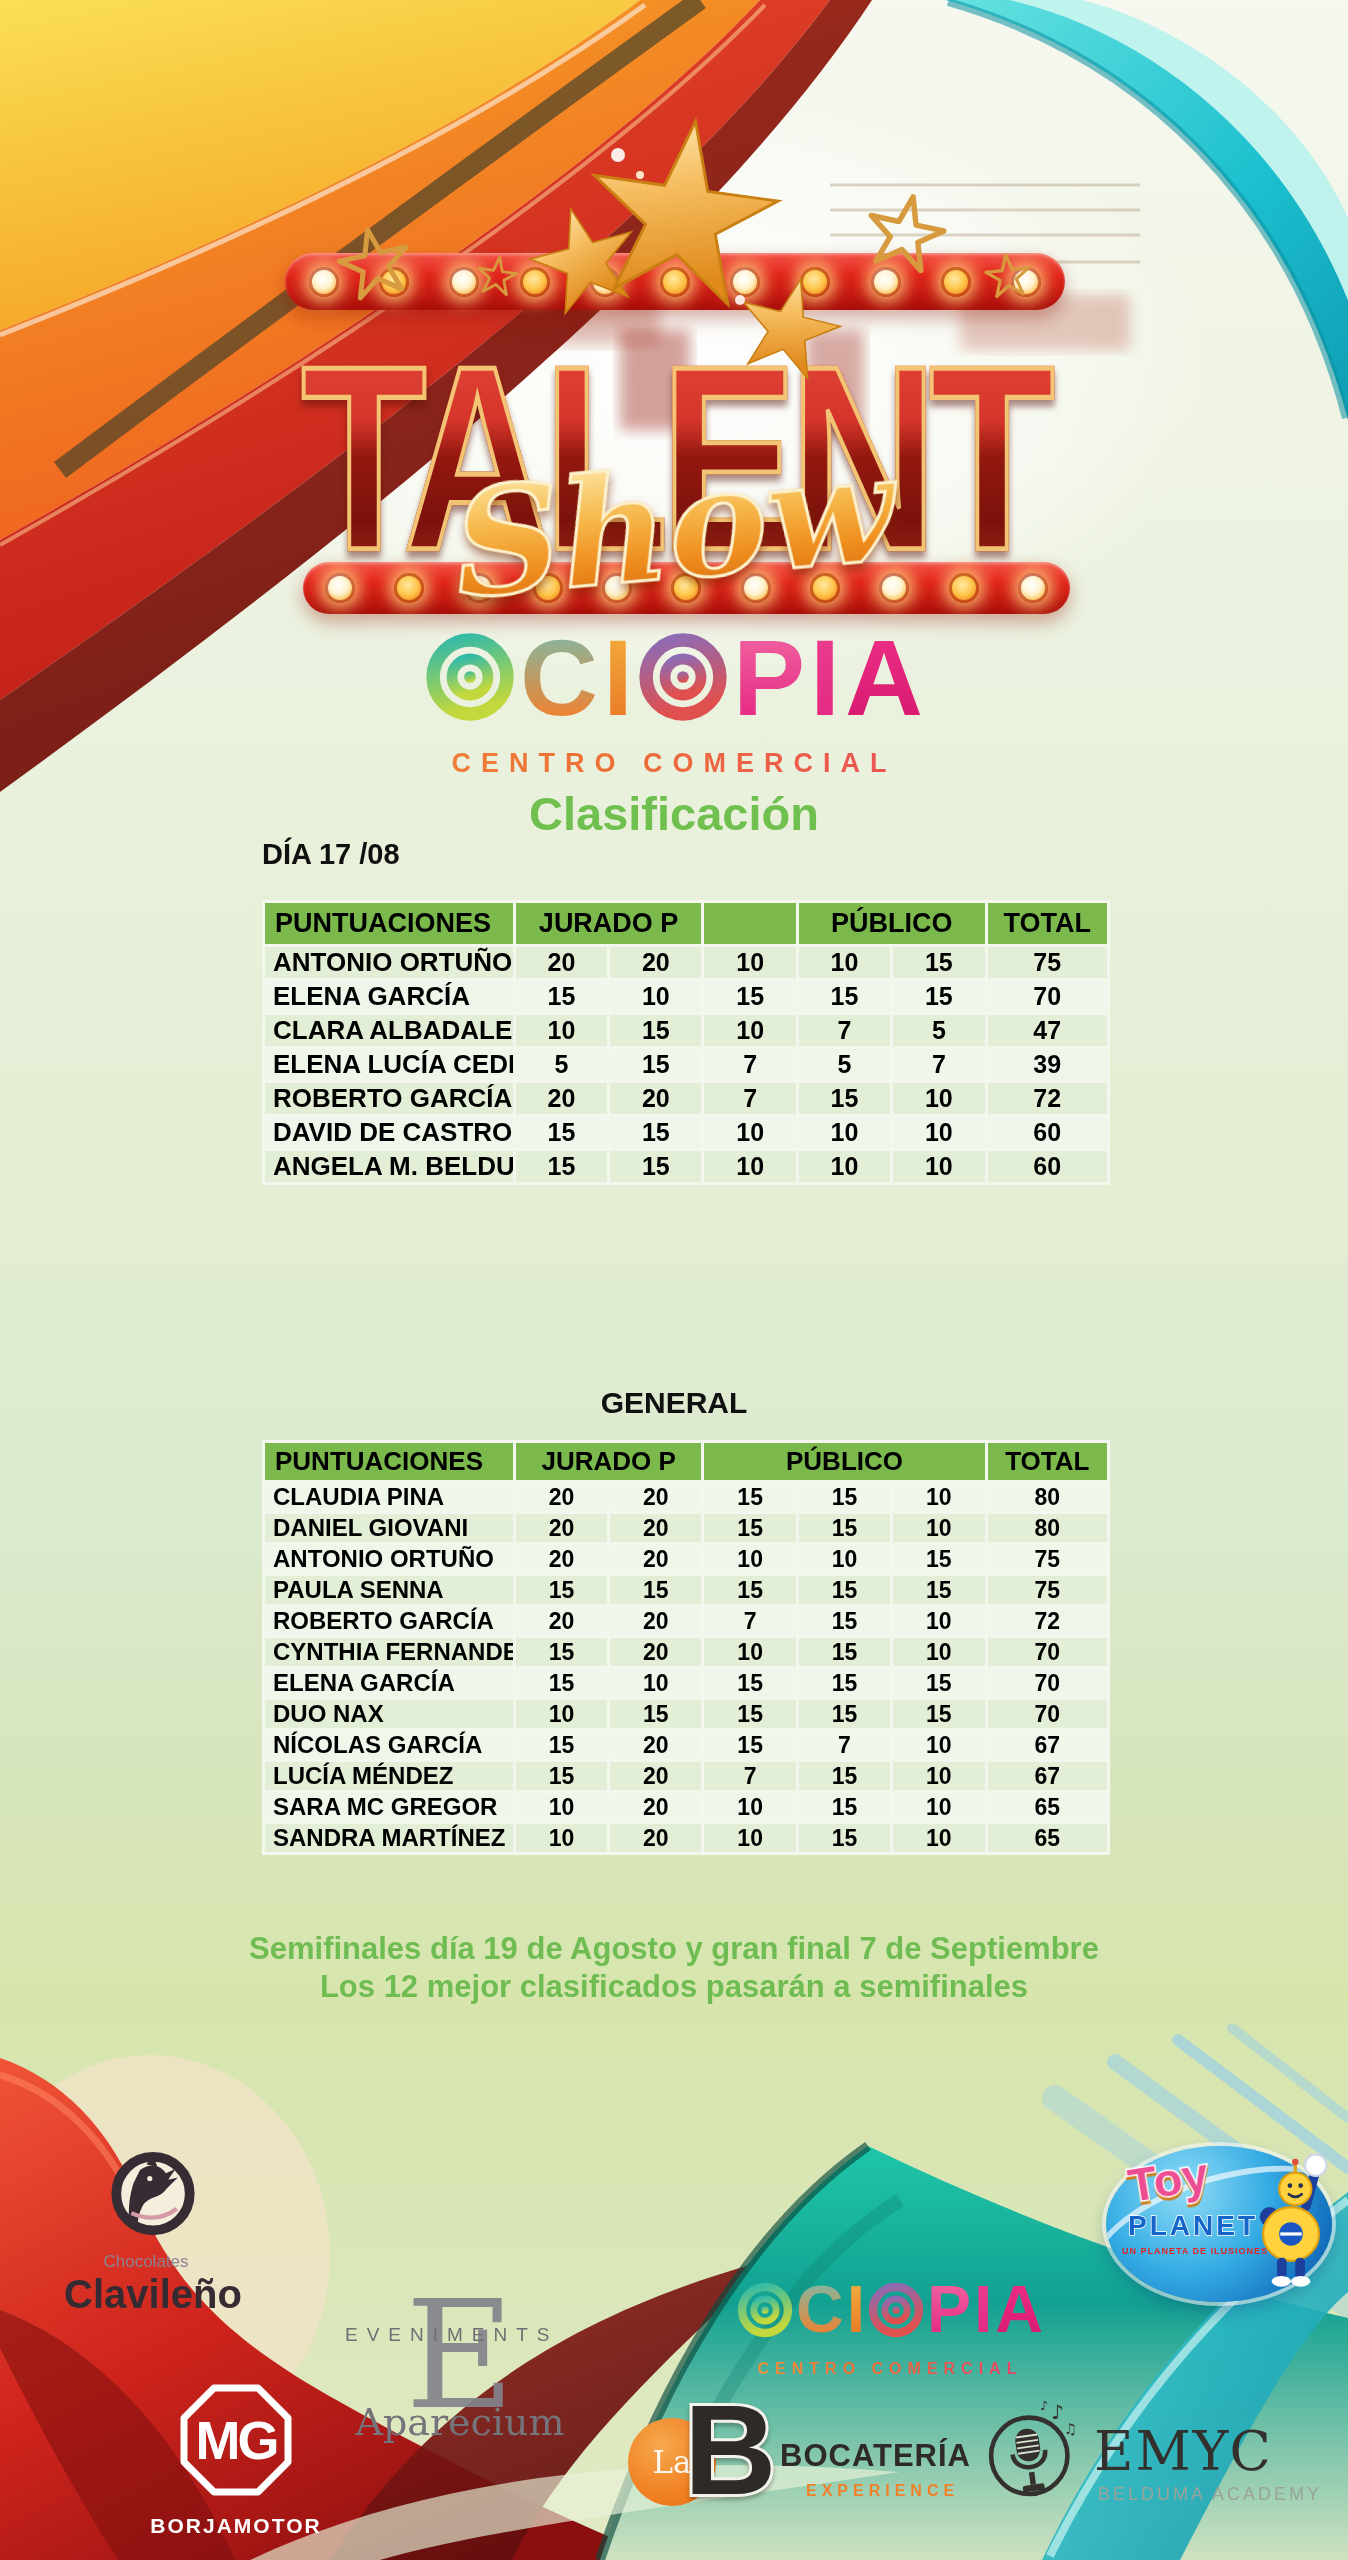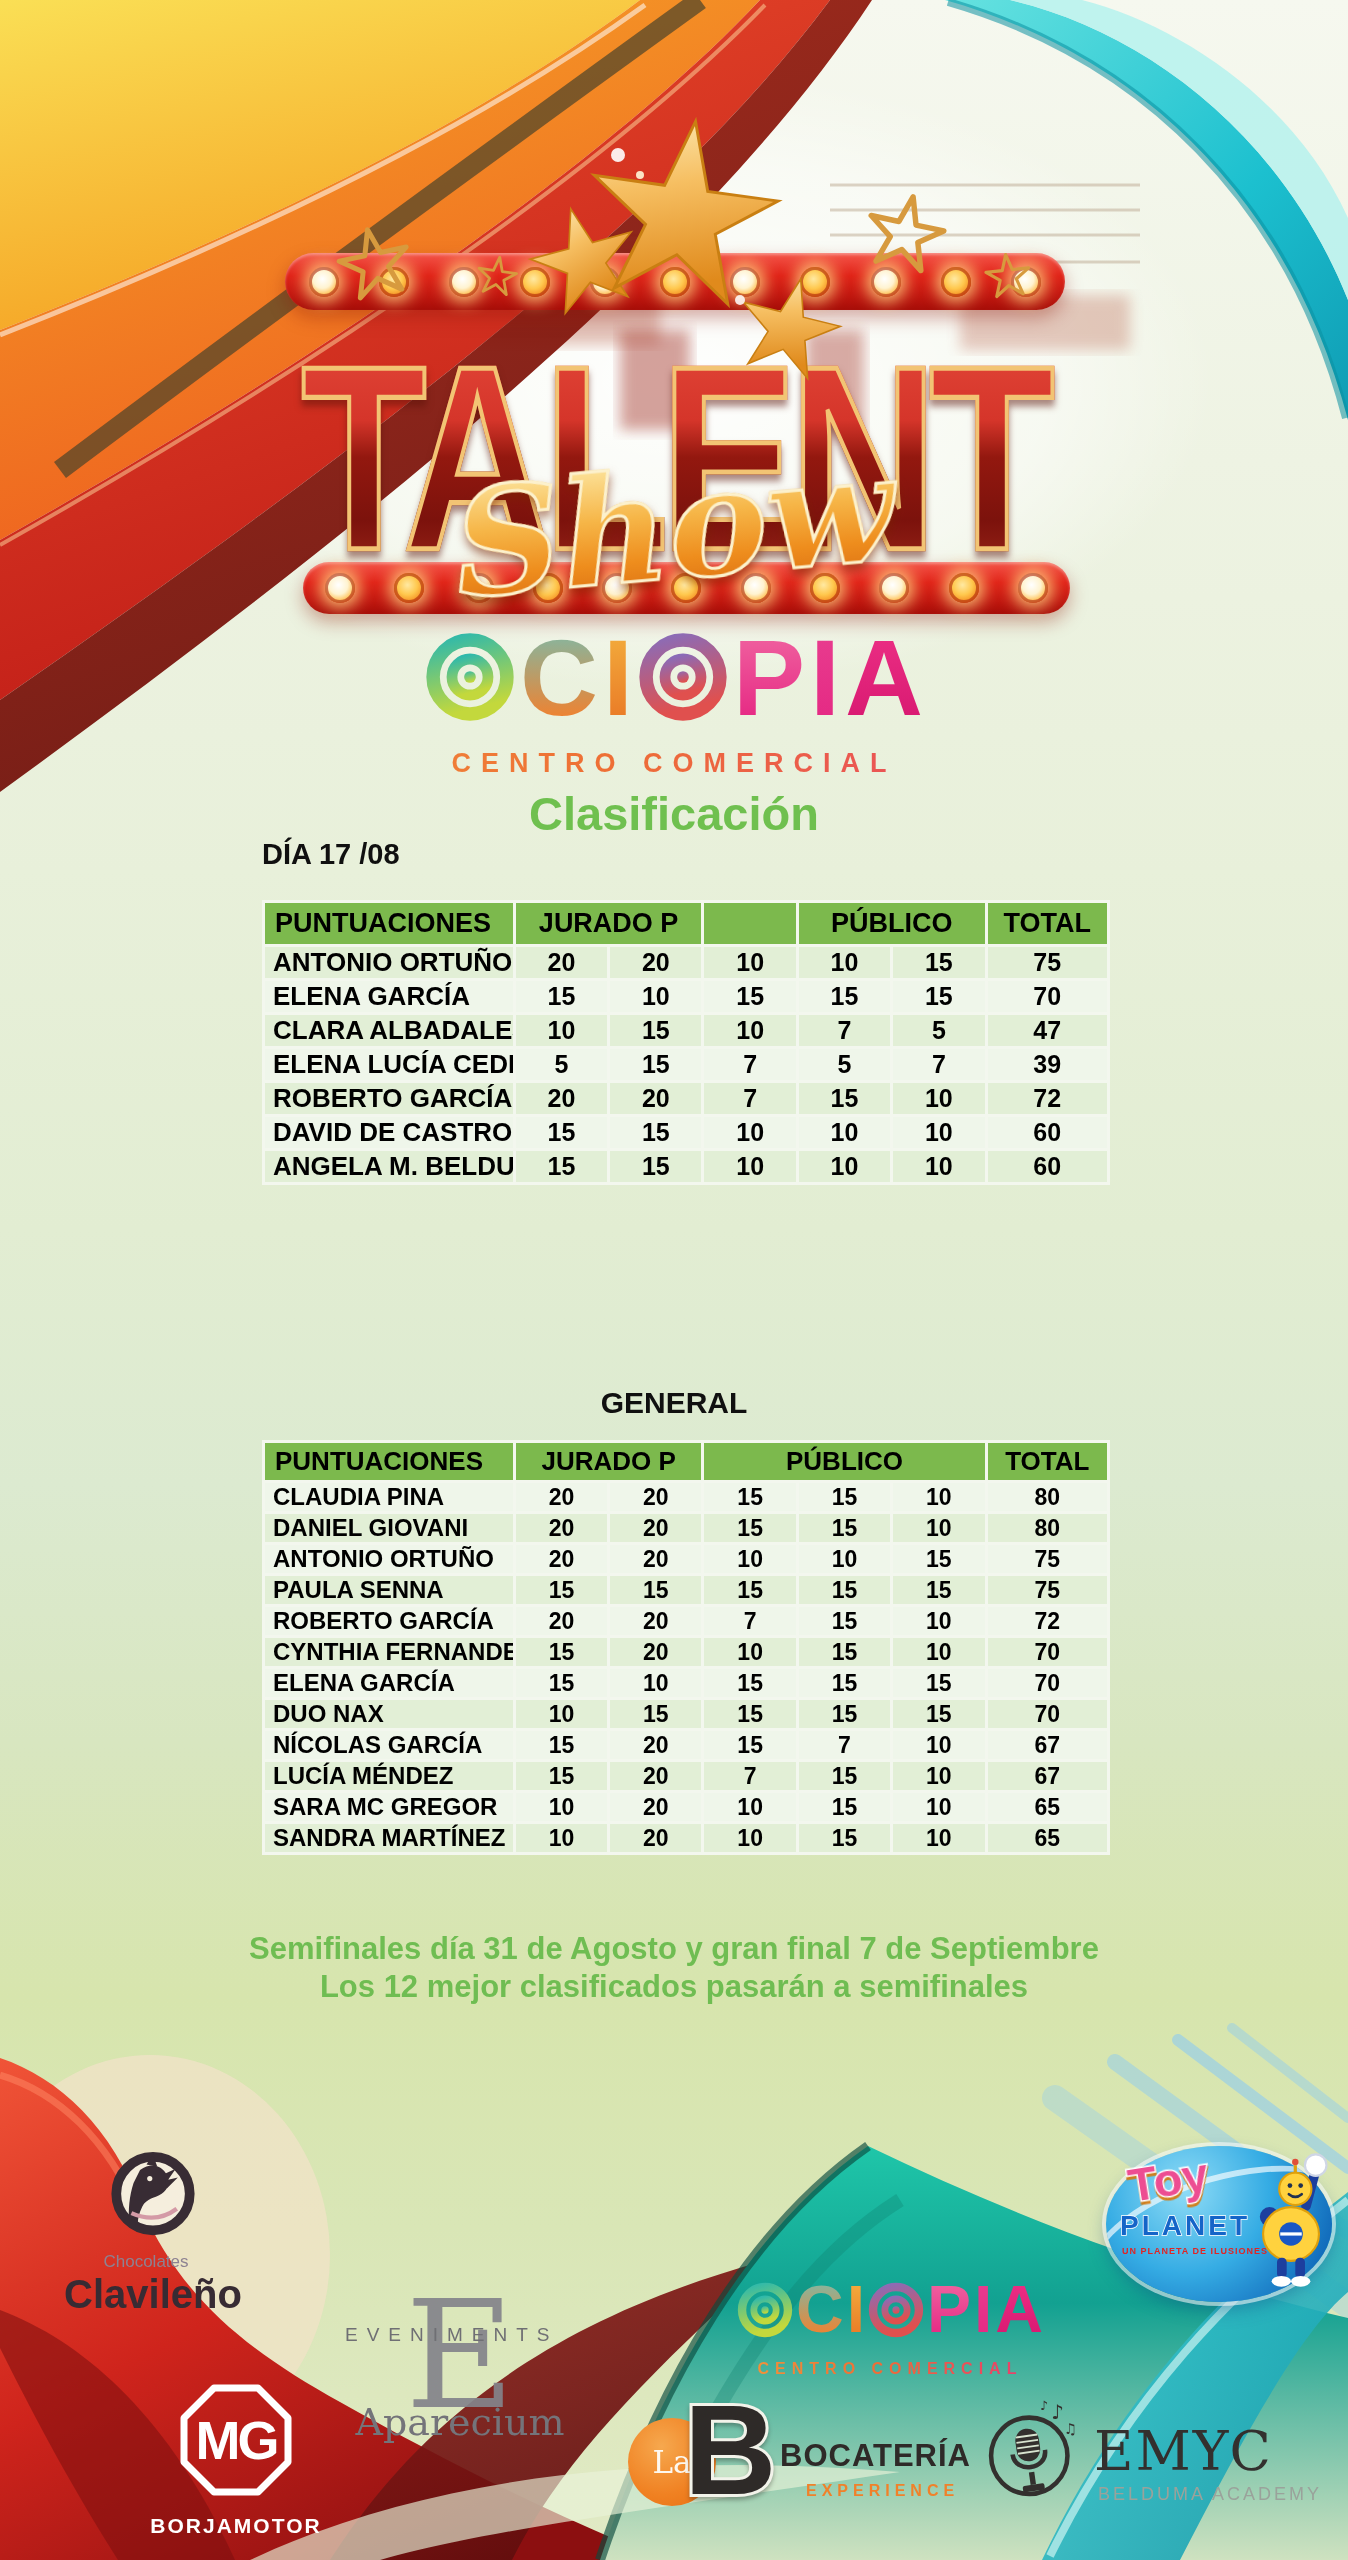--- a/index.html
+++ b/index.html
@@ -113,21 +113,21 @@
   #emyc .sub{position:absolute;left:116px;top:86px;font-size:18px;letter-spacing:3px;color:#9aa29b;}
   #toyplanet{left:1106px;top:2146px;width:226px;height:160px;}
   #toyplanet .oval{position:absolute;left:0;top:0;width:226px;height:156px;border-radius:50%;overflow:hidden;
     background:radial-gradient(circle at 35% 28%,#8fdcf6 0%,#35ace4 45%,#0d63b6 88%);
     box-shadow:0 0 0 4px rgba(255,255,255,.55), 0 8px 18px rgba(15,70,130,.4);}
   #toyplanet .oval::after{content:"";position:absolute;left:-24px;top:28px;width:280px;height:130px;border-radius:50%;
     border:6px solid rgba(255,255,255,.65);transform:rotate(-16deg);}
   #toyplanet .toy{position:absolute;left:22px;top:6px;z-index:2;font-size:47px;font-weight:bold;color:#ed4d92;
     transform:rotate(-9deg);-webkit-text-stroke:3px #ffffff;paint-order:stroke fill;
     filter:drop-shadow(0 3px 0 rgba(216,120,10,.9));}
-  #toyplanet .planet{position:absolute;left:14px;top:64px;z-index:2;font-size:28px;font-weight:bold;color:#1565c8;
+  #toyplanet .planet{position:absolute;left:22px;top:64px;z-index:2;font-size:28px;font-weight:bold;color:#1565c8;
     letter-spacing:3px;-webkit-text-stroke:1.5px #ffffff;paint-order:stroke fill;}
   #toyplanet .tagline{position:absolute;left:16px;top:100px;z-index:2;font-size:9px;font-weight:bold;color:#e02525;letter-spacing:1px;}
   #toyplanet .robot{position:absolute;right:-2px;top:4px;z-index:2;}
 </style>
 </head>
 <body>
 
 <div id="page">
 
   <svg id="decor" width="1348" height="2560" viewBox="0 0 1348 2560">
@@ -544,21 +544,21 @@
             <td>10</td>
             <td>15</td>
             <td>10</td>
             <td class="td-total">65</td>
           </tr>
         </tbody>
       </table>
     </div>
 
   <div id="announcement" class="abs">
-    <div>Semifinales día 31 de Agosto y gran final 7 de Septiembre</div>
+    <div>Semifinales día 19 de Agosto y gran final 7 de Septiembre</div>
     <div>Los 12 mejor clasificados pasarán a semifinales</div>
   </div>
 
   <div id="clavileno" class="abs sponsor">
     <svg width="108" height="104" viewBox="0 0 100 96" style="margin:0 auto;">
       <circle cx="50" cy="44" r="34" fill="#f5eedd" stroke="#382c34" stroke-width="9"></circle>
       <path d="M38,22 C48,15 58,17 63,27 C66,34 64,40 58,44 C52,48 44,48 40,56 C37,62 36,67 36,71 L28,71 C27,59 28,46 32,34 Z" fill="#382c34"></path>
       <path d="M44,17 L50,8 L54,19 Z" fill="#382c34"></path>
       <path d="M60,26 L71,21 L64,31 L73,29 L63,39 Z" fill="#382c34"></path>
       <circle cx="47" cy="30" r="2.4" fill="#f5eedd"></circle>

